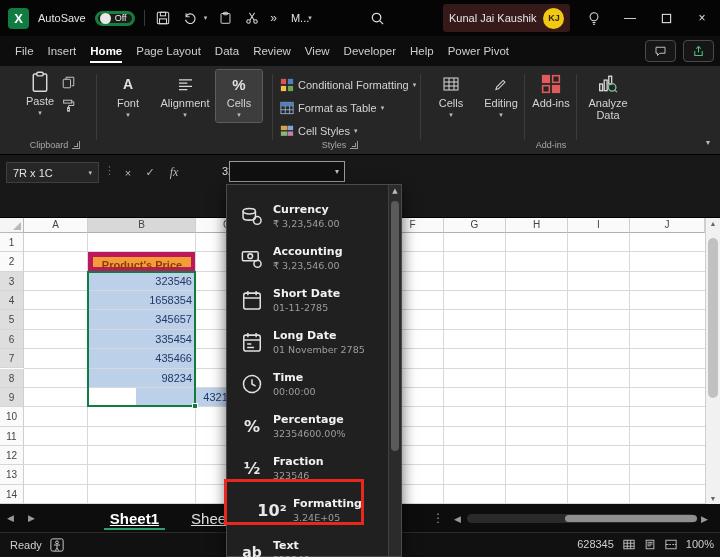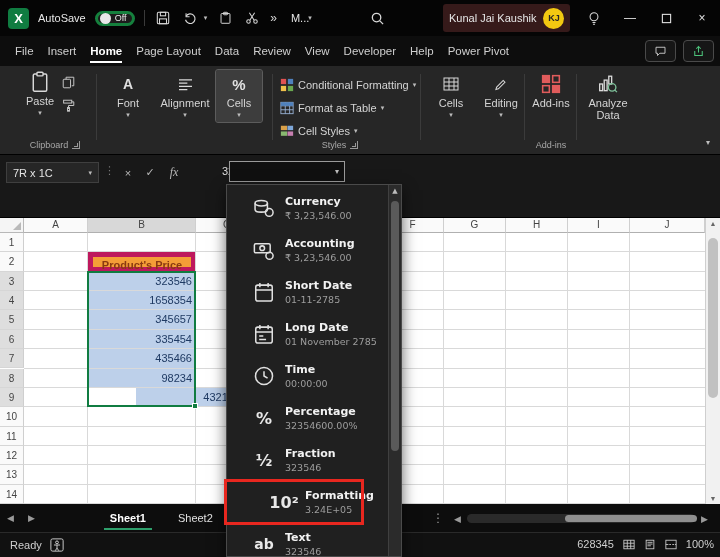--- a/index.html
+++ b/index.html
@@ -58,21 +58,21 @@
   #fx-btn { font-family:"Liberation Serif", serif; font-style:italic; font-size:12px; }
   #formula-content { position:absolute; left:222px; top:10px; color:#dcdcdc; font-size:11px; z-index:1; }
 
   
   #nf-combobox { position:absolute; left:229px; top:161px; width:116px; height:21px; background:#101010; border:1px solid #9a9a9a; z-index:40; display:flex; align-items:center; justify-content:flex-end; padding-right:5px; }
   #nf-combobox .arrow { font-size:8px; }
 
   
   #nf-menu { position:absolute; left:226px; top:184px; width:176px; height:373px; background:#202020; border:1px solid #4a4a4a; z-index:50; box-shadow:0 6px 14px rgba(0,0,0,.6); font-family:"DejaVu Sans", sans-serif; }
   #nf-items { position:absolute; left:0; top:2px; right:13px; }
-  .nf-item { height:42px; display:flex; align-items:center; gap:8px; padding-left:24px; }
+  .nf-item { height:42px; display:flex; align-items:flex-end; gap:8px; padding-left:12px; }
   .nf-icon { width:26px; height:26px; display:flex; align-items:center; justify-content:center; flex:none; }
   .nf-glyph { font-size:14px; font-weight:bold; color:#e8e8e8; }
   .nf-text { display:flex; flex-direction:column; gap:2px; }
   .nf-name { color:#f2f2f2; font-size:11px; font-weight:bold; }
   .nf-sample { color:#9d9d9d; font-size:9.5px; }
   #nf-scrollbar { position:absolute; right:0; top:0; width:13px; height:100%; background:#2b2b2b; border-left:1px solid #404040; }
   #nf-scroll-up { position:absolute; top:2px; left:0; width:12px; text-align:center; color:#bdbdbd; font-size:7px; }
   #nf-thumb { position:absolute; top:16px; left:2px; width:8px; height:250px; background:#5a5a5a; border-radius:4px; }
   #nf-annotation { position:absolute; left:-3px; top:294px; width:140px; height:46px; border:3px solid var(--annotation-red,#e8271f); z-index:60; }
 
@@ -94,21 +94,21 @@
 
   
   #vscroll { position:absolute; left:705px; top:218px; width:15px; height:286px; background:#f1f1f1; border-left:1px solid #cfcfcf; }
   .vs-arrow { position:absolute; left:0; width:14px; text-align:center; color:#666; font-size:7px; }
   #vs-thumb { position:absolute; left:2px; top:20px; width:10px; height:160px; background:#c1c1c1; border-radius:5px; }
 
   
   #tabbar { position:absolute; left:0; top:504px; width:720px; height:28px; background:#0d0d0d; display:flex; align-items:center; color:#d8d8d8; }
   .tab-nav { font-size:9px; color:#9a9a9a; padding:0 7px; }
   #tabs { display:flex; margin-left:52px; height:100%; align-items:stretch; }
-  .sheet-tab { padding:0 16px; font-size:11px; display:flex; align-items:center; position:relative; color:#e0e0e0; }
+  .sheet-tab { padding:0 16px; font-size:15px; display:flex; align-items:center; position:relative; color:#e0e0e0;text-decoration:underline; }
   .sheet-tab.active { color:#fff; font-weight:bold; }
   .sheet-tab.active::after { content:""; position:absolute; left:10px; right:10px; bottom:2px; height:2px; background:#2ea06c; }
   #tab-more { position:absolute; left:432px; color:#9a9a9a; font-size:12px; }
   #hscroll { position:absolute; left:452px; top:9px; width:258px; height:11px; display:flex; align-items:center; gap:4px; }
   #hs-track { flex:1; height:9px; background:#2a2a2a; border-radius:5px; position:relative; }
   #hs-thumb { position:absolute; left:98px; width:132px; top:1px; height:7px; background:#8f8f8f; border-radius:4px; }
 
   
   #statusbar { position:absolute; left:0; top:532px; width:720px; height:25px; background:#111; border-top:1px solid #2a2a2a; color:#cfcfcf; font-size:11px; }
   #status-ready { position:absolute; left:10px; top:6px; }

